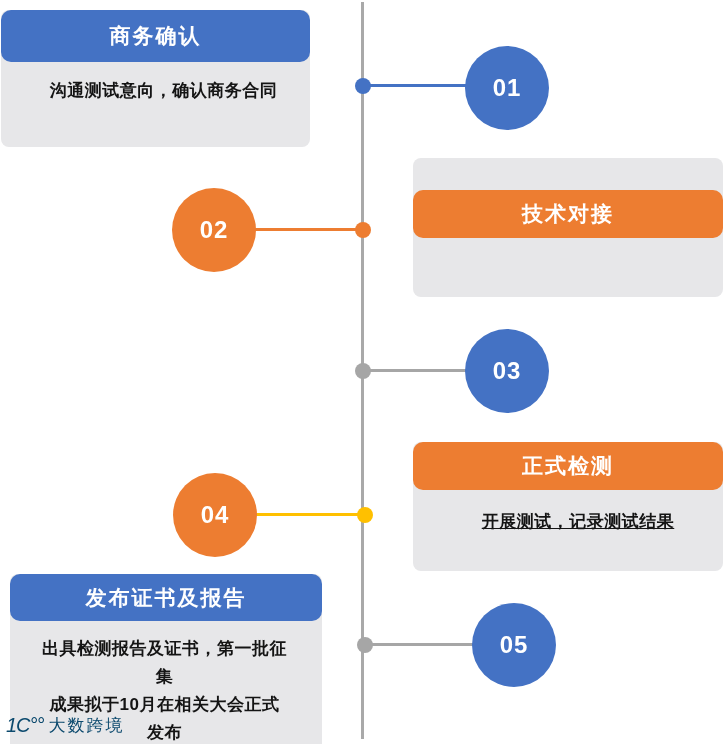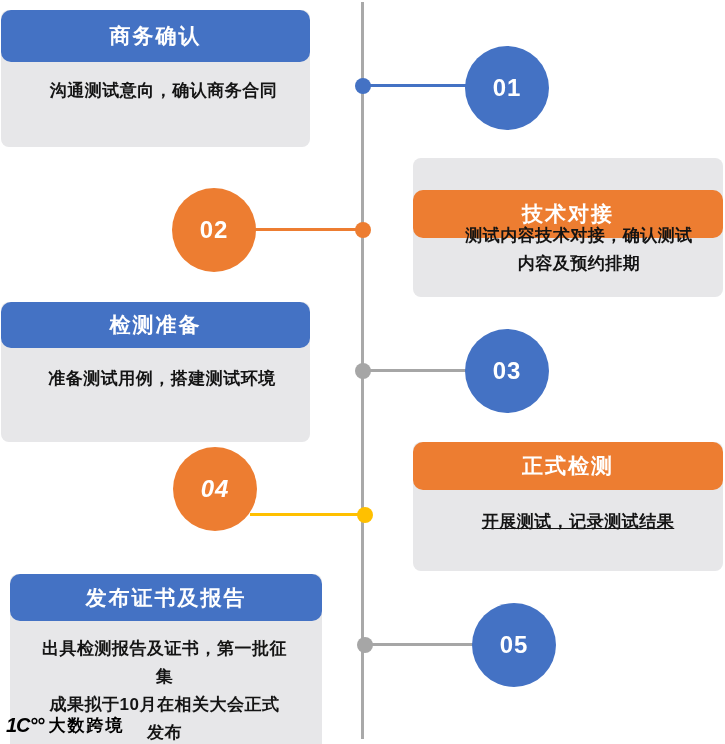--- a/index.html
+++ b/index.html
@@ -69,35 +69,35 @@
   .conn3{left:362px;top:369px;width:108px;}
   .dot3{left:355px;top:363px;}
   .circ3{left:465px;top:329px;}
 
   
   .card4{left:413px;top:442px;width:310px;height:129px;}
   .card4 .card-header{height:48px;}
   .card4 .card-body{top:66px;padding:0 20px 0 40px;text-decoration:underline;}
   .conn4{left:250px;top:513px;width:116px;}
   .dot4{left:357px;top:507px;}
-  .circ4{left:173px;top:447px;font-style:italic;}
+  .circ4{left:173px;top:473px;}
 
   
   .card5{left:10px;top:574px;width:312px;height:177px;}
   .card5 .card-header{height:47px;}
   .card5 .card-body{top:61px;padding:0 34px 0 31px;}
   .conn5{left:364px;top:643px;width:112px;}
   .dot5{left:357px;top:637px;}
   .circ5{left:472px;top:603px;}
 
   
   .watermark{
     position:absolute;left:6px;top:714px;
     display:flex;align-items:center;gap:5px;
-    color:#000000;font-weight:700;
+    color:#0c4a6e;font-weight:400;
   }
   .watermark .wm-logo{font-size:20px;font-style:italic;letter-spacing:-1px;}
   .watermark .wm-text{font-size:17px;letter-spacing:2px;}
 </style>
 </head>
 <body>
 
 <div class="canvas">
 
   <div class="axis"></div>
@@ -105,31 +105,25 @@
   <div class="card card1">
     <div class="card-header hdr-blue">商务确认</div>
     <div class="card-body">沟通测试意向，确认商务合同</div>
   </div>
   <div class="connector k-blue conn1"></div>
   <div class="dot k-blue dot1"></div>
   <div class="num-circle c-blue circ1">01</div>
 
   <div class="card card2">
     <div class="card-header hdr-orange">技术对接</div>
-    <div class="card-body">测试内容技术对接，确认测试
-内容及预约排期</div>
   </div>
   <div class="connector k-orange conn2"></div>
   <div class="dot k-orange dot2"></div>
   <div class="num-circle c-orange circ2">02</div>
 
-  <div class="card card3">
-    <div class="card-header hdr-blue">检测准备</div>
-    <div class="card-body">准备测试用例，搭建测试环境</div>
-  </div>
   <div class="connector k-gray conn3"></div>
   <div class="dot k-gray dot3"></div>
   <div class="num-circle c-blue circ3">03</div>
 
   <div class="card card4">
     <div class="card-header hdr-orange">正式检测</div>
     <div class="card-body">开展测试，记录测试结果</div>
   </div>
   <div class="connector k-yellow conn4"></div>
   <div class="dot k-yellow dot4"></div>

